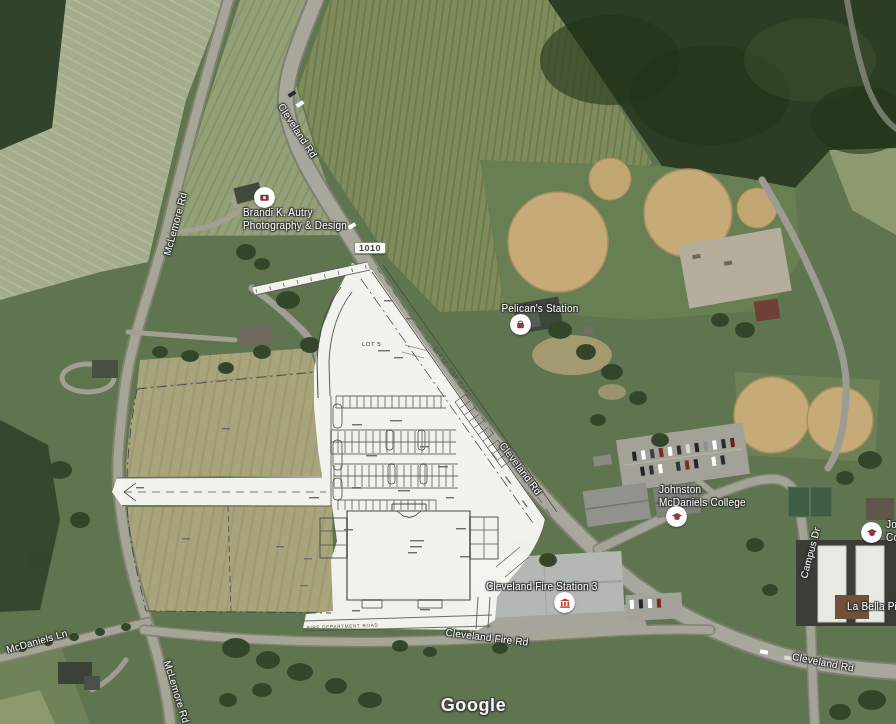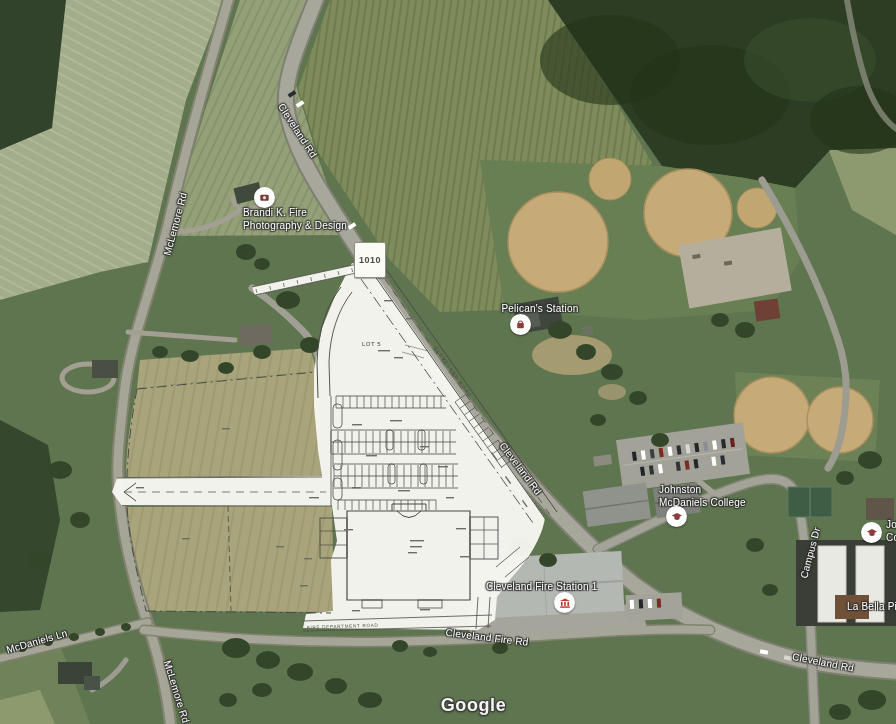--- a/index.html
+++ b/index.html
@@ -12,21 +12,21 @@
     text-shadow:-1px -1px 1px rgba(45,45,45,.95),1px -1px 1px rgba(45,45,45,.95),
        -1px 1px 1px rgba(45,45,45,.95),1px 1px 1px rgba(45,45,45,.95),0 0 3px rgba(0,0,0,.55);}
   .roadlabel{transform-origin:center;}
   .centered{transform:translate(-50%,-50%);}
   .poi-icon{position:absolute;width:21px;height:21px;border-radius:50%;
     background:#fff;box-shadow:0 1px 2px rgba(0,0,0,.45);
     display:flex;align-items:center;justify-content:center;}
   .poi-icon svg{position:static;}
   .shield{position:absolute;background:#fbfbf5;border:1px solid #8e8e85;
     border-radius:2px;color:#4a4a45;font-size:9px;font-weight:bold;
-    padding:12px 4px;letter-spacing:.5px;box-shadow:0 1px 1px rgba(0,0,0,.3);}
+    padding:0 4px;letter-spacing:.5px;box-shadow:0 1px 1px rgba(0,0,0,.3);}
   .watermark{position:absolute;color:#f4f4f2;font-size:18px;font-weight:bold;
     letter-spacing:.6px;
     text-shadow:-1px -1px 1px rgba(60,60,60,.9),1px -1px 1px rgba(60,60,60,.9),
       -1px 1px 1px rgba(60,60,60,.9),1px 1px 1px rgba(60,60,60,.9),0 1px 3px rgba(0,0,0,.6);padding-left:37px;}
 </style>
 </head>
 <body>
 
 <div class="stage">
 
@@ -342,21 +342,21 @@
   </g>
 </svg>
 
 <div class="poi-icon" style="left:254px;top:187px">
   <svg width="11" height="11" viewBox="0 0 10 10">
         <rect x="1.2" y="2.4" width="7.6" height="5.6" rx="1" fill="#7a3a33"></rect>
         <circle cx="5" cy="5.2" r="1.5" fill="#e9d9d6"></circle>
       </svg>
 </div>
 <div class="maplabel" style="left:243px;top:207px">
-  <div>Brandi K. Fire</div>
+  <div>Brandi K. Autry</div>
   <div>Photography &amp; Design</div>
 </div>
 
 <div class="maplabel centered" style="left:540px;top:309px">
   <span>Pelican's Station</span>
 </div>
 <div class="poi-icon" style="left:510px;top:314px">
   <svg width="11" height="11" viewBox="0 0 10 10">
         <path d="M3.2,3.6 a1.8,1.8 0 0 1 3.6,0" fill="none" stroke="#8e3b3b" stroke-width="1"></path>
         <rect x="2" y="3.6" width="6" height="4.8" rx=".8" fill="#8e3b3b"></rect>
@@ -368,21 +368,21 @@
   <div>McDaniels College</div>
 </div>
 <div class="poi-icon" style="left:666px;top:506px">
   <svg width="12" height="12" viewBox="0 0 10 10">
         <polygon points="5,1.6 9.2,3.8 5,6 0.8,3.8" fill="#8e3b3b"></polygon>
         <path d="M2.8,4.9 L2.8,6.6 Q5,8.2 7.2,6.6 L7.2,4.9" fill="#8e3b3b"></path>
       </svg>
 </div>
 
 <div class="maplabel" style="left:486px;top:581px">
-  <span>Cleveland Fire Station 1</span>
+  <span>Cleveland Fire Station 3</span>
 </div>
 <div class="poi-icon" style="left:554px;top:592px">
   <svg width="12" height="12" viewBox="0 0 10 10">
         <polygon points="5,1.2 9.2,3.4 0.8,3.4" fill="#c0392b"></polygon>
         <rect x="1.6" y="4" width="1.4" height="3.4" fill="#c0392b"></rect>
         <rect x="4.3" y="4" width="1.4" height="3.4" fill="#c0392b"></rect>
         <rect x="7" y="4" width="1.4" height="3.4" fill="#c0392b"></rect>
         <rect x="1" y="7.8" width="8" height="1.2" fill="#c0392b"></rect>
       </svg>
 </div>

